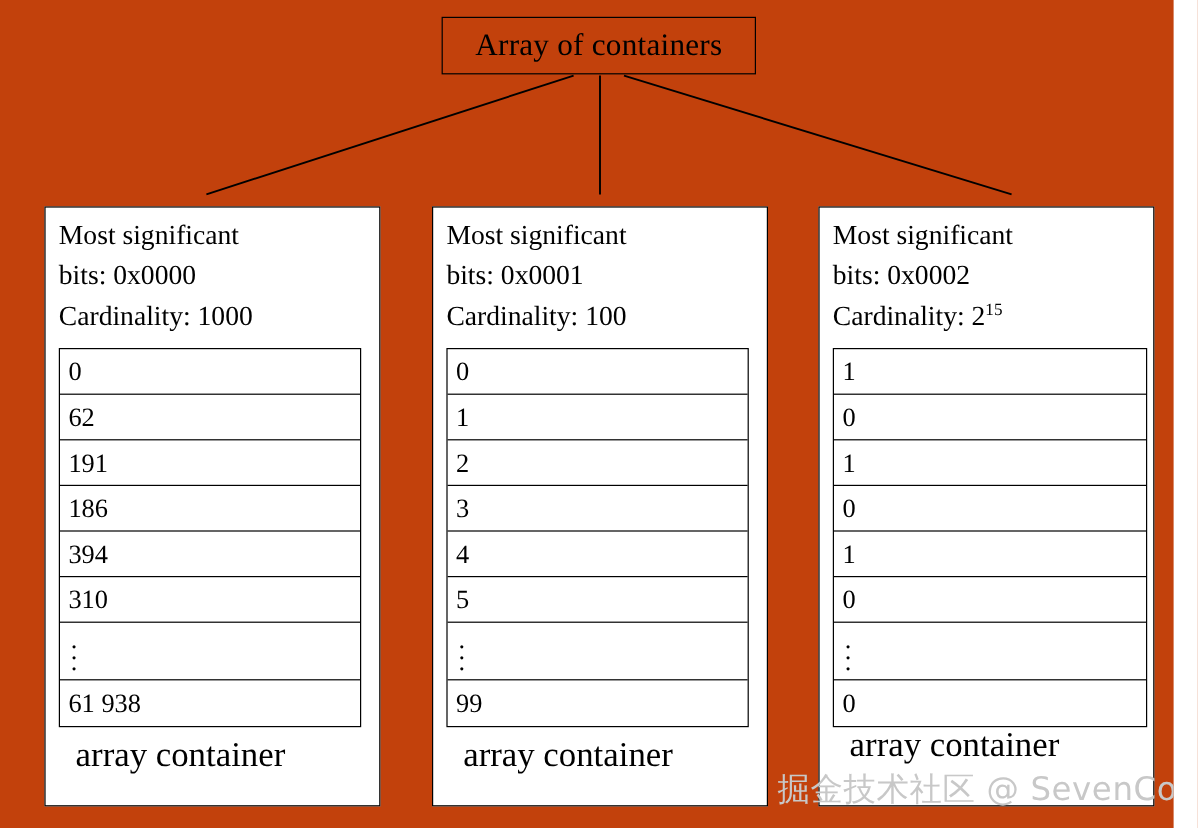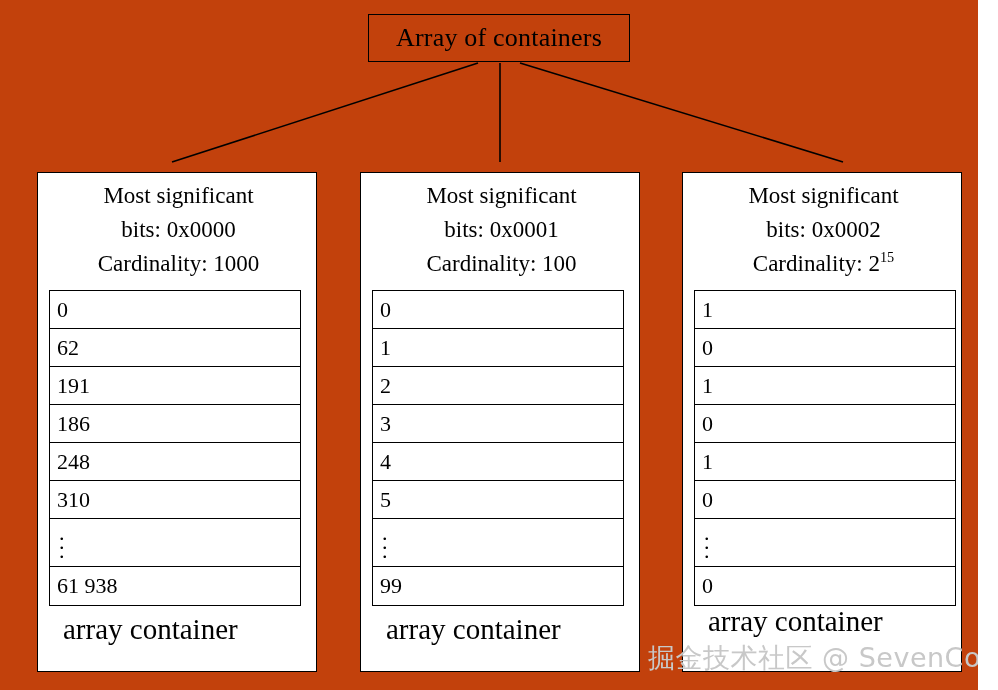--- a/index.html
+++ b/index.html
@@ -58,21 +58,20 @@
   #card-2 { left: 682px; }
 
   .card-head {
     position: absolute;
     left: 11px;
     top: 6px;
     right: 8px;
     font-size: 23px;
     line-height: 34px;
     white-space: nowrap;
-    text-align: center;
   }
   .card-head sup {
     font-size: 0.62em;
     vertical-align: super;
     line-height: 0;
   }
 
   .cells {
     position: absolute;
     left: 11px;
@@ -153,21 +152,21 @@
     <div class="card-head">
       <div>Most significant</div>
       <div>bits: 0x0000</div>
       <div><span>Cardinality: </span><span>1000</span><sup></sup></div>
     </div>
     <div class="cells">
       <div class="cell">0</div>
       <div class="cell">62</div>
       <div class="cell">191</div>
       <div class="cell">186</div>
-      <div class="cell">248</div>
+      <div class="cell">394</div>
       <div class="cell">310</div>
       <div class="cell ellipsis">
         <span class="vdots">
             <i>.</i>
             <i>.</i>
             <i>.</i>
           </span>
       </div>
       <div class="cell">61 938</div>
     </div>

